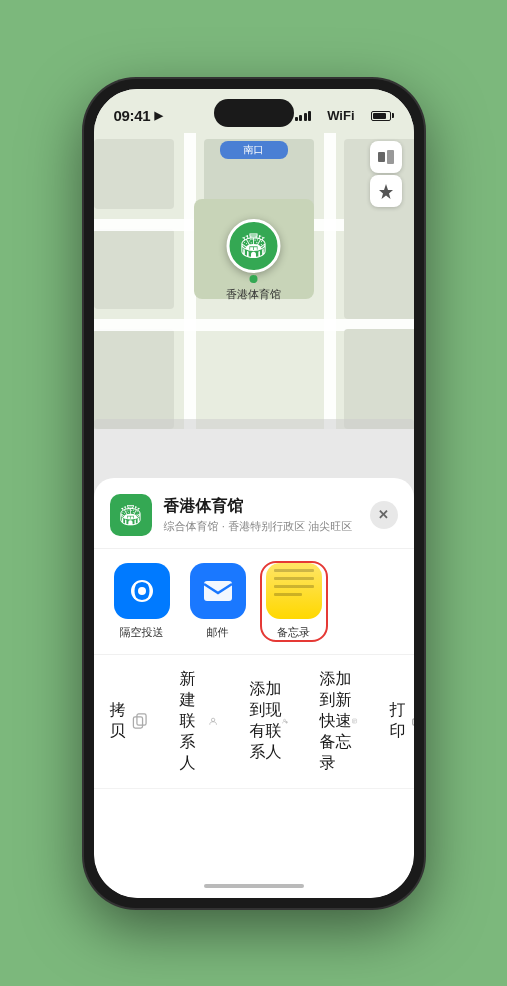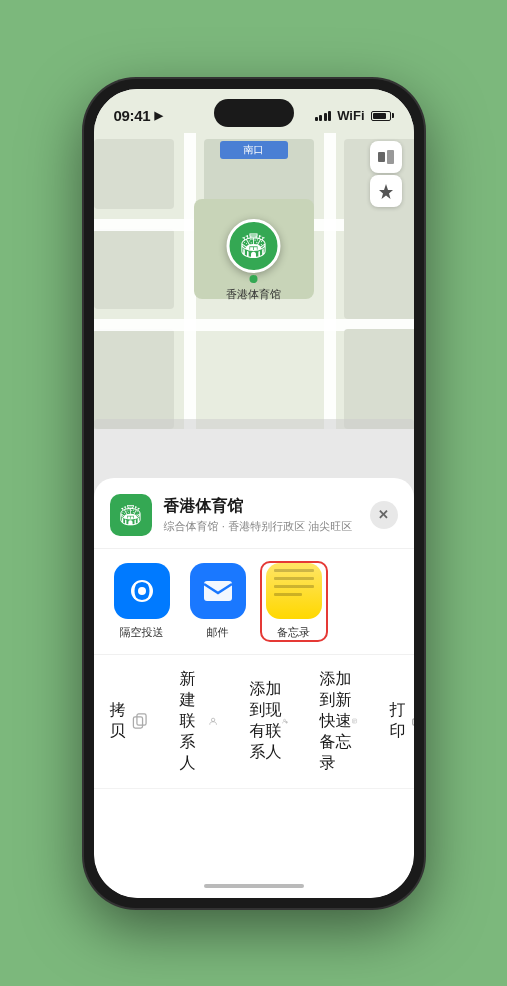--- a/index.html
+++ b/index.html
@@ -48,21 +48,21 @@
       font-weight: 600;
     }
     .status-time {
       font-size: 15px;
       font-weight: 700;
       letter-spacing: -0.3px;
     }
     .status-icons {
       display: flex;
       align-items: center;
-      gap: 6px;
+      gap: 16px;
     }
     
     .dynamic-island {
       position: absolute;
       top: 10px;
       left: 50%;
       transform: translateX(-50%);
       width: 80px;
       height: 28px;
       background: #1a1a1a;
@@ -109,21 +109,21 @@
     
     .map-label {
       position: absolute;
       top: 52px;
       left: 50%;
       transform: translateX(-50%);
       background: #4a7fd4;
       color: white;
       font-size: 10px;
       padding: 2px 24px;
-      border-radius: 3px;
+      border-radius: 8px;
       white-space: nowrap;
     }
     
     .map-controls {
       position: absolute;
       right: 12px;
       top: 52px;
       display: flex;
       flex-direction: column;
       gap: 2px;
@@ -268,21 +268,21 @@
       position: relative;
     }
     .share-label {
       font-size: 11px;
       color: #333;
       text-align: center;
     }
     
     .notes-selected {
       outline: 2px solid #e53935;
-      border-radius: 8px;
+      border-radius: 14px;
     }
     
     .menu-list {
       display: flex;
       flex-direction: row;
     }
     .menu-item {
       display: flex;
       align-items: center;
       justify-content: space-between;

